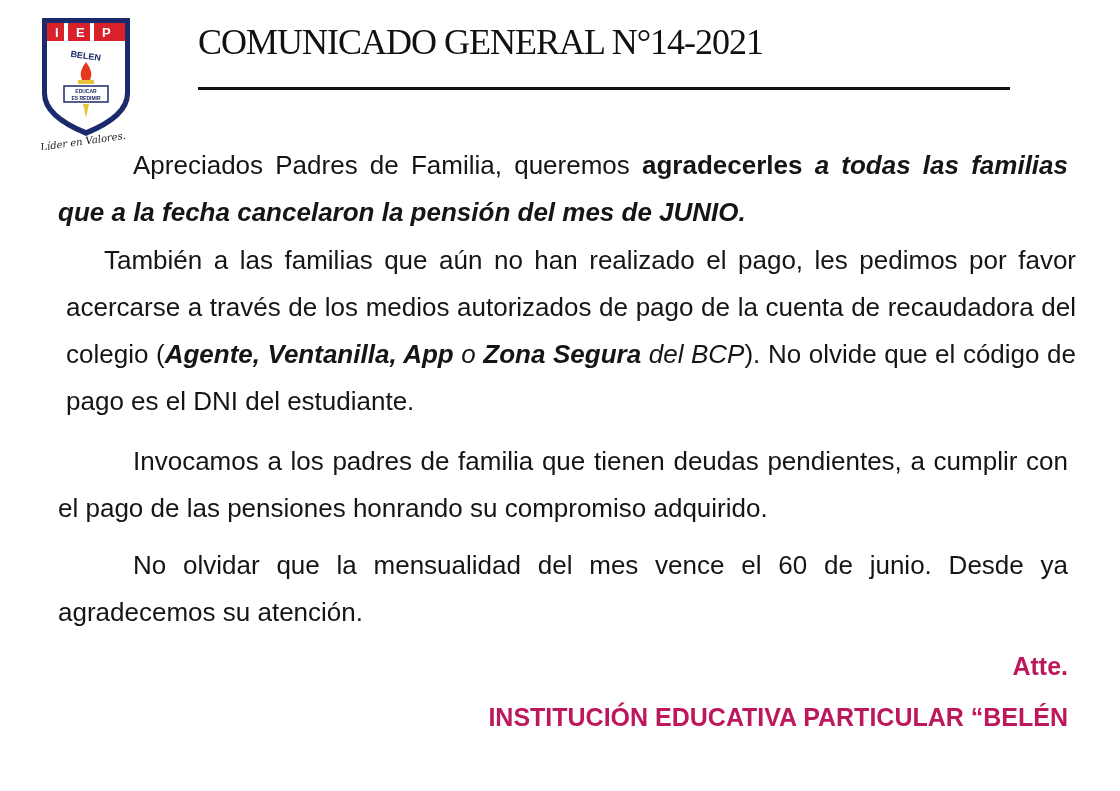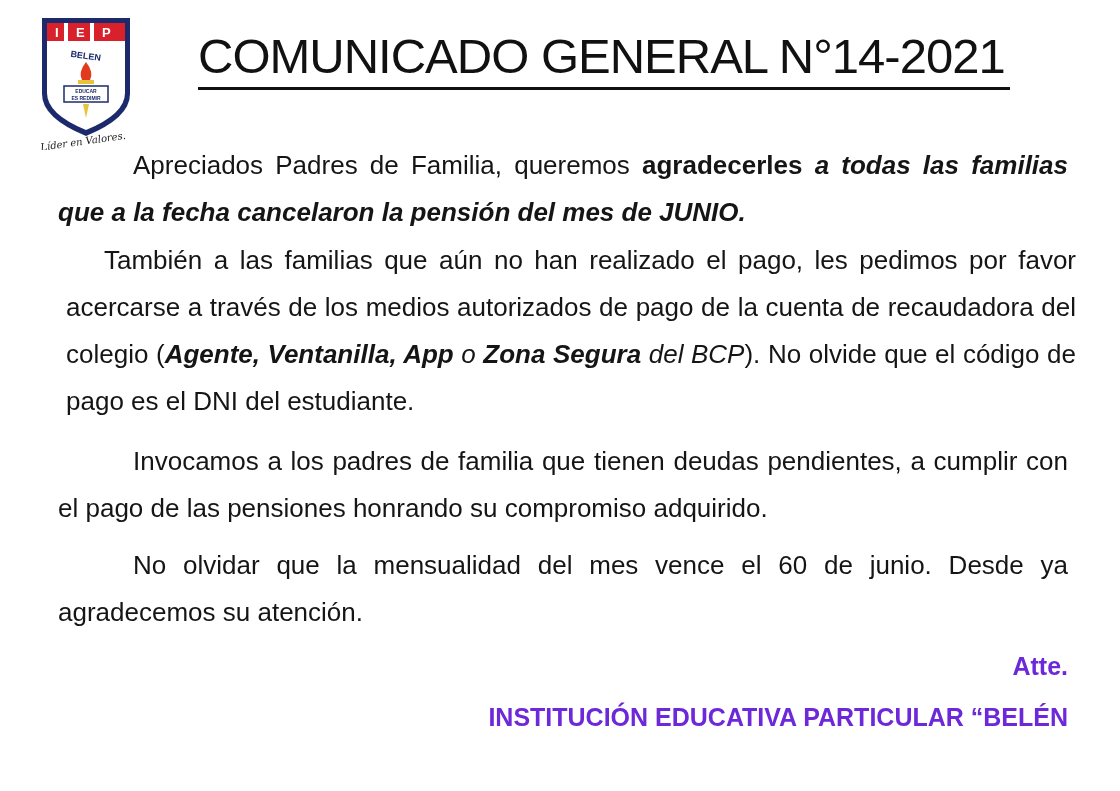--- a/index.html
+++ b/index.html
@@ -1,34 +1,34 @@
 <!DOCTYPE html>
 <html><head>
 <meta charset="utf-8">
 <style>
   html, body { margin: 0; padding: 0; background: #ffffff; }
   body { width: 1120px; height: 791px; position: relative; overflow: hidden;
          font-family: "Liberation Sans", sans-serif; color: #111; }
   .logo { position: absolute; left: 34px; top: 14px; width: 110px; height: 136px; }
-  .title { position: absolute; left: 198px; top: 32px; width: 815px;
-           font-family: Liberation Sans, sans-serif; font-size: 49px; letter-spacing: -1px;
+  .title { position: absolute; left: 198px; top: 18px; width: 815px;
+           font-family: Liberation Serif, serif; font-size: 36px; letter-spacing: -1px;
            line-height: 48px; white-space: nowrap; color: #111; }
   .title-rule { position: absolute; left: 198px; top: 87px; width: 812px; height: 3px; background: #111; }
   .body-text { position: absolute; left: 58px; width: 1010px; font-size: 26px; line-height: 47px;
                text-align: justify; color: #151515; }
   .body-text p { margin: 0; }
   .p1 { top: 142px; }
   .p2 { top: 237px; margin-left: 8px; }
   .p3 { top: 438px; }
   .p4 { top: 542px; }
   .indent { text-indent: 75px; }
   .indent-small { text-indent: 38px; }
   .b { font-weight: bold; }
   .i { font-style: italic; }
-  .sign { position: absolute; right: 52px; text-align: right; font-size: 25px; font-weight: bold; color: #6d28d9; }
+  .sign { position: absolute; right: 52px; text-align: right; font-size: 25px; font-weight: bold; color: #be185d; }
   .sign1 { top: 652px; }
   .sign2 { top: 703px; }
 </style>
 </head>
 <body>
 
 <svg class="logo" viewBox="0 0 110 136">
   <path d="M8 4 H96 V80 Q96 104 52 122 Q8 104 8 80 Z" fill="#1c2a6b"></path>
   <path d="M13 9 H91 V79 Q91 100 52 116 Q13 100 13 79 Z" fill="#ffffff"></path>
   <rect x="13" y="9" width="78" height="18" fill="#d8212b"></rect>

